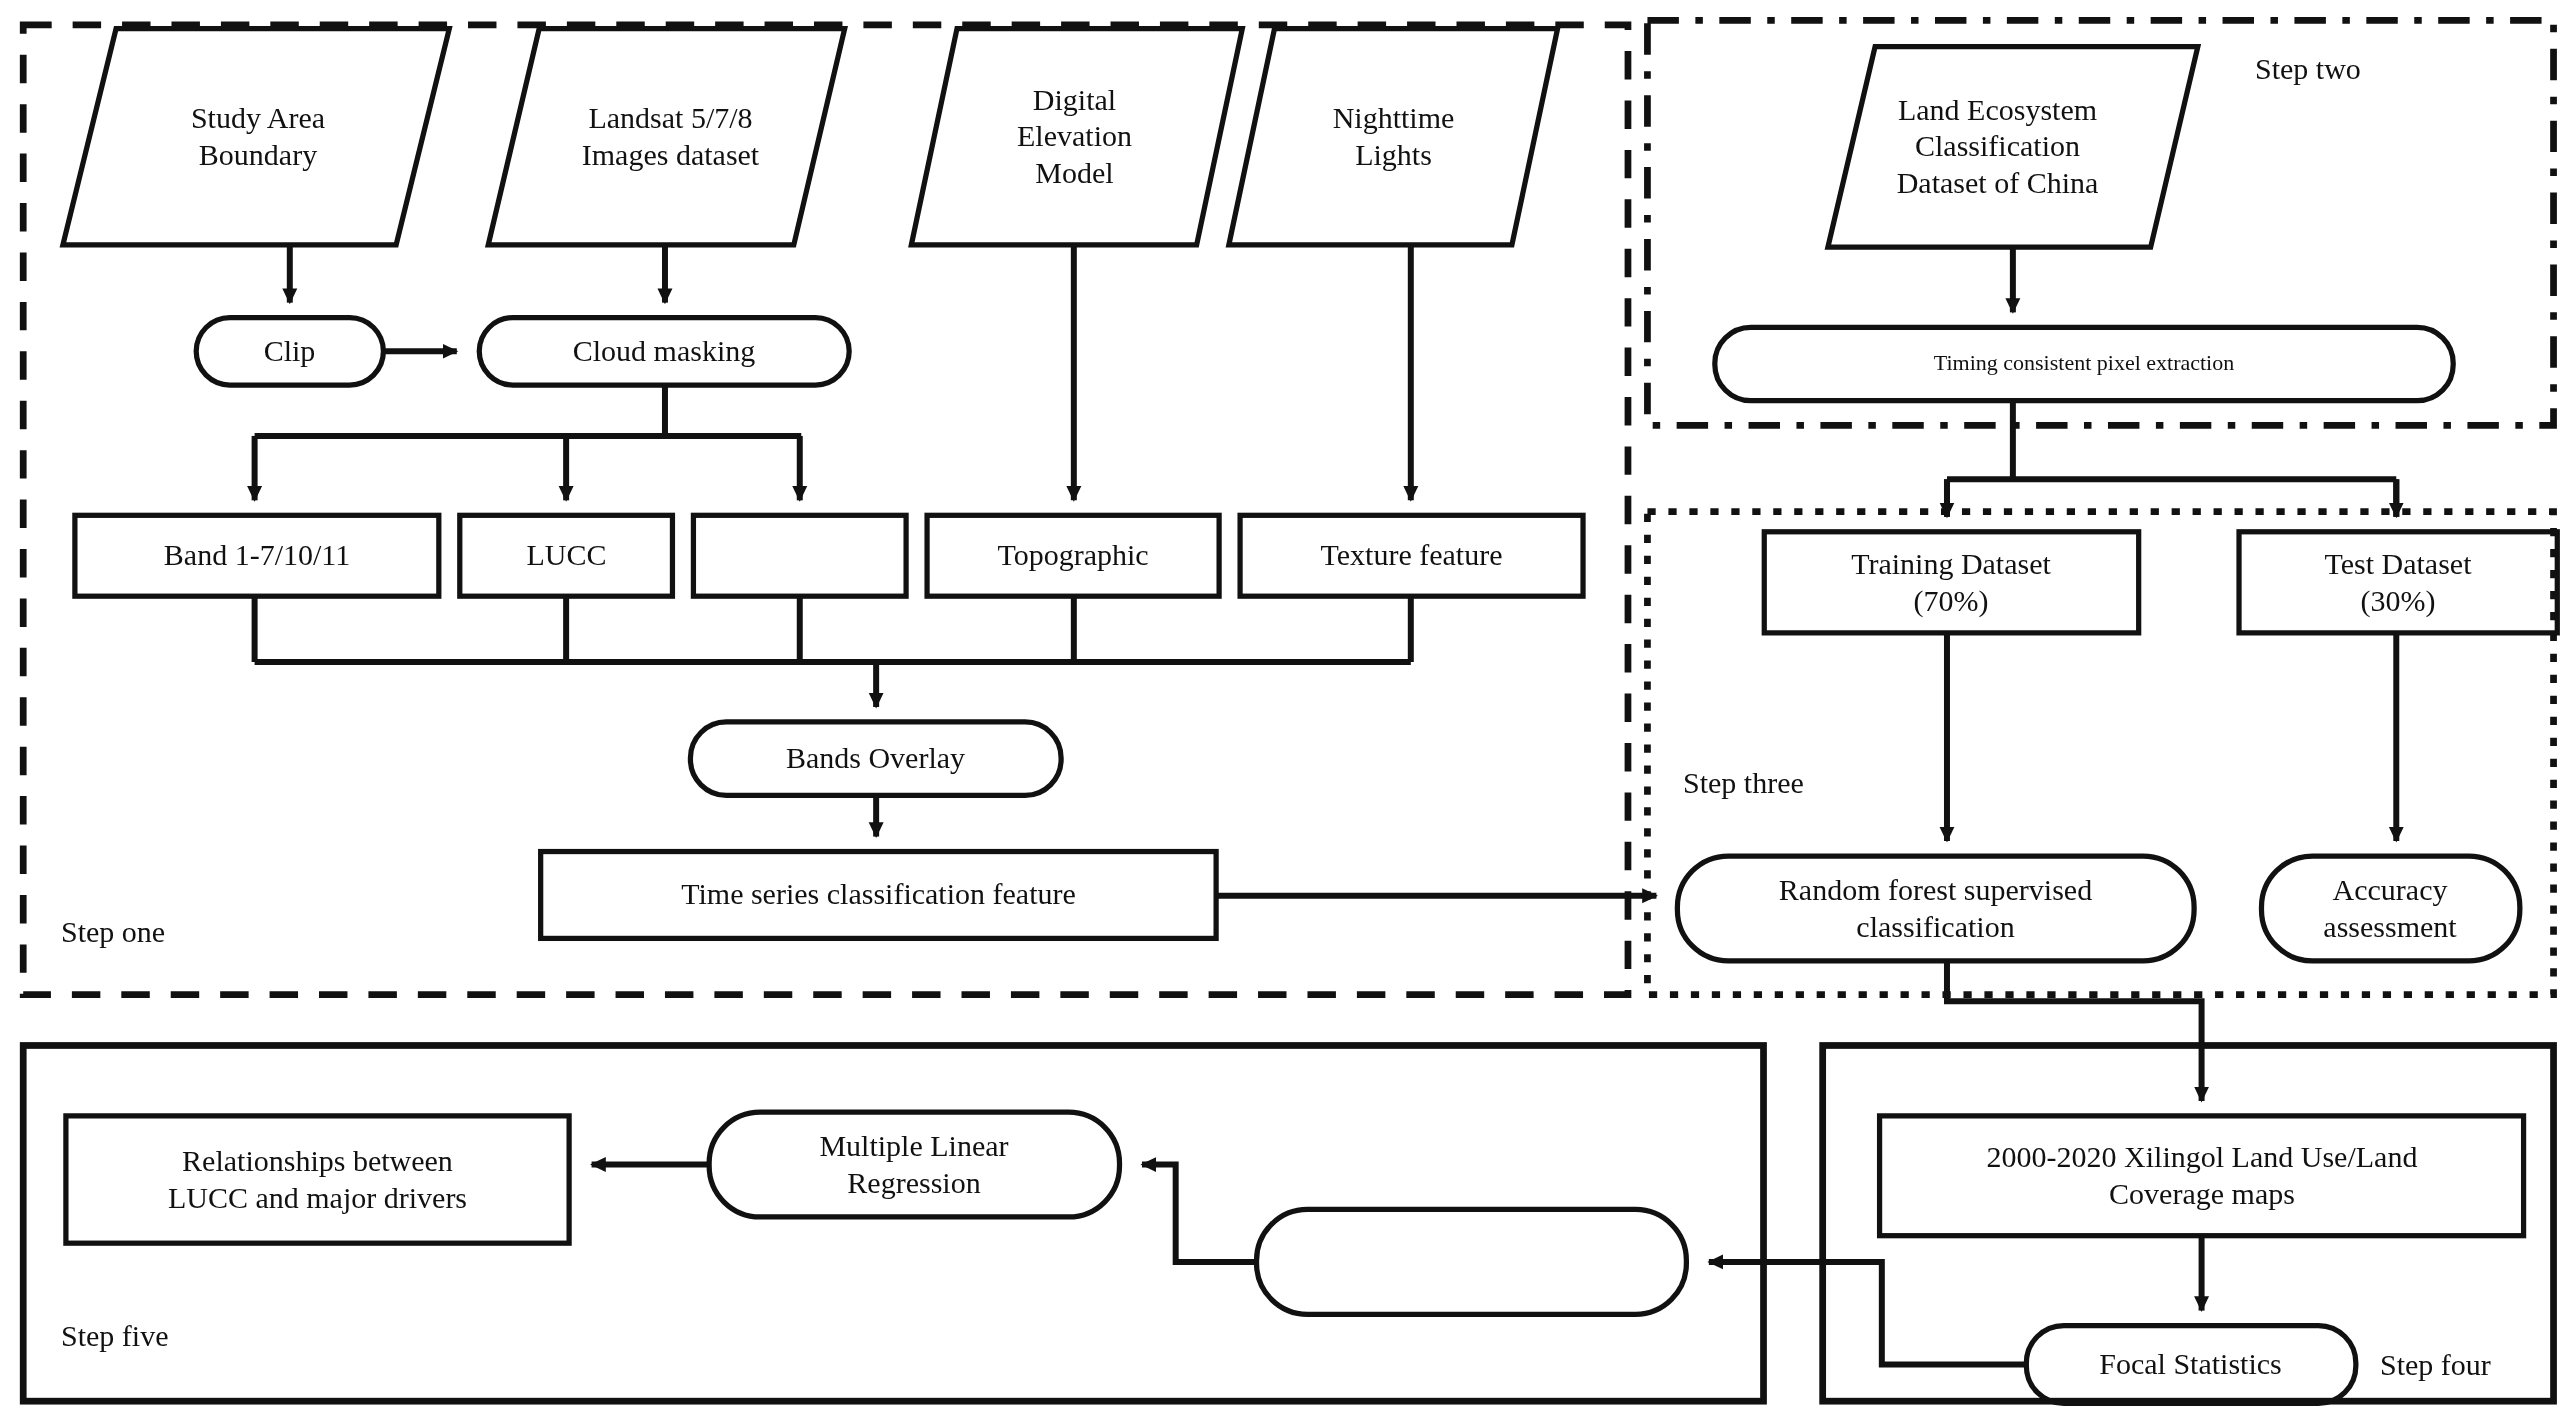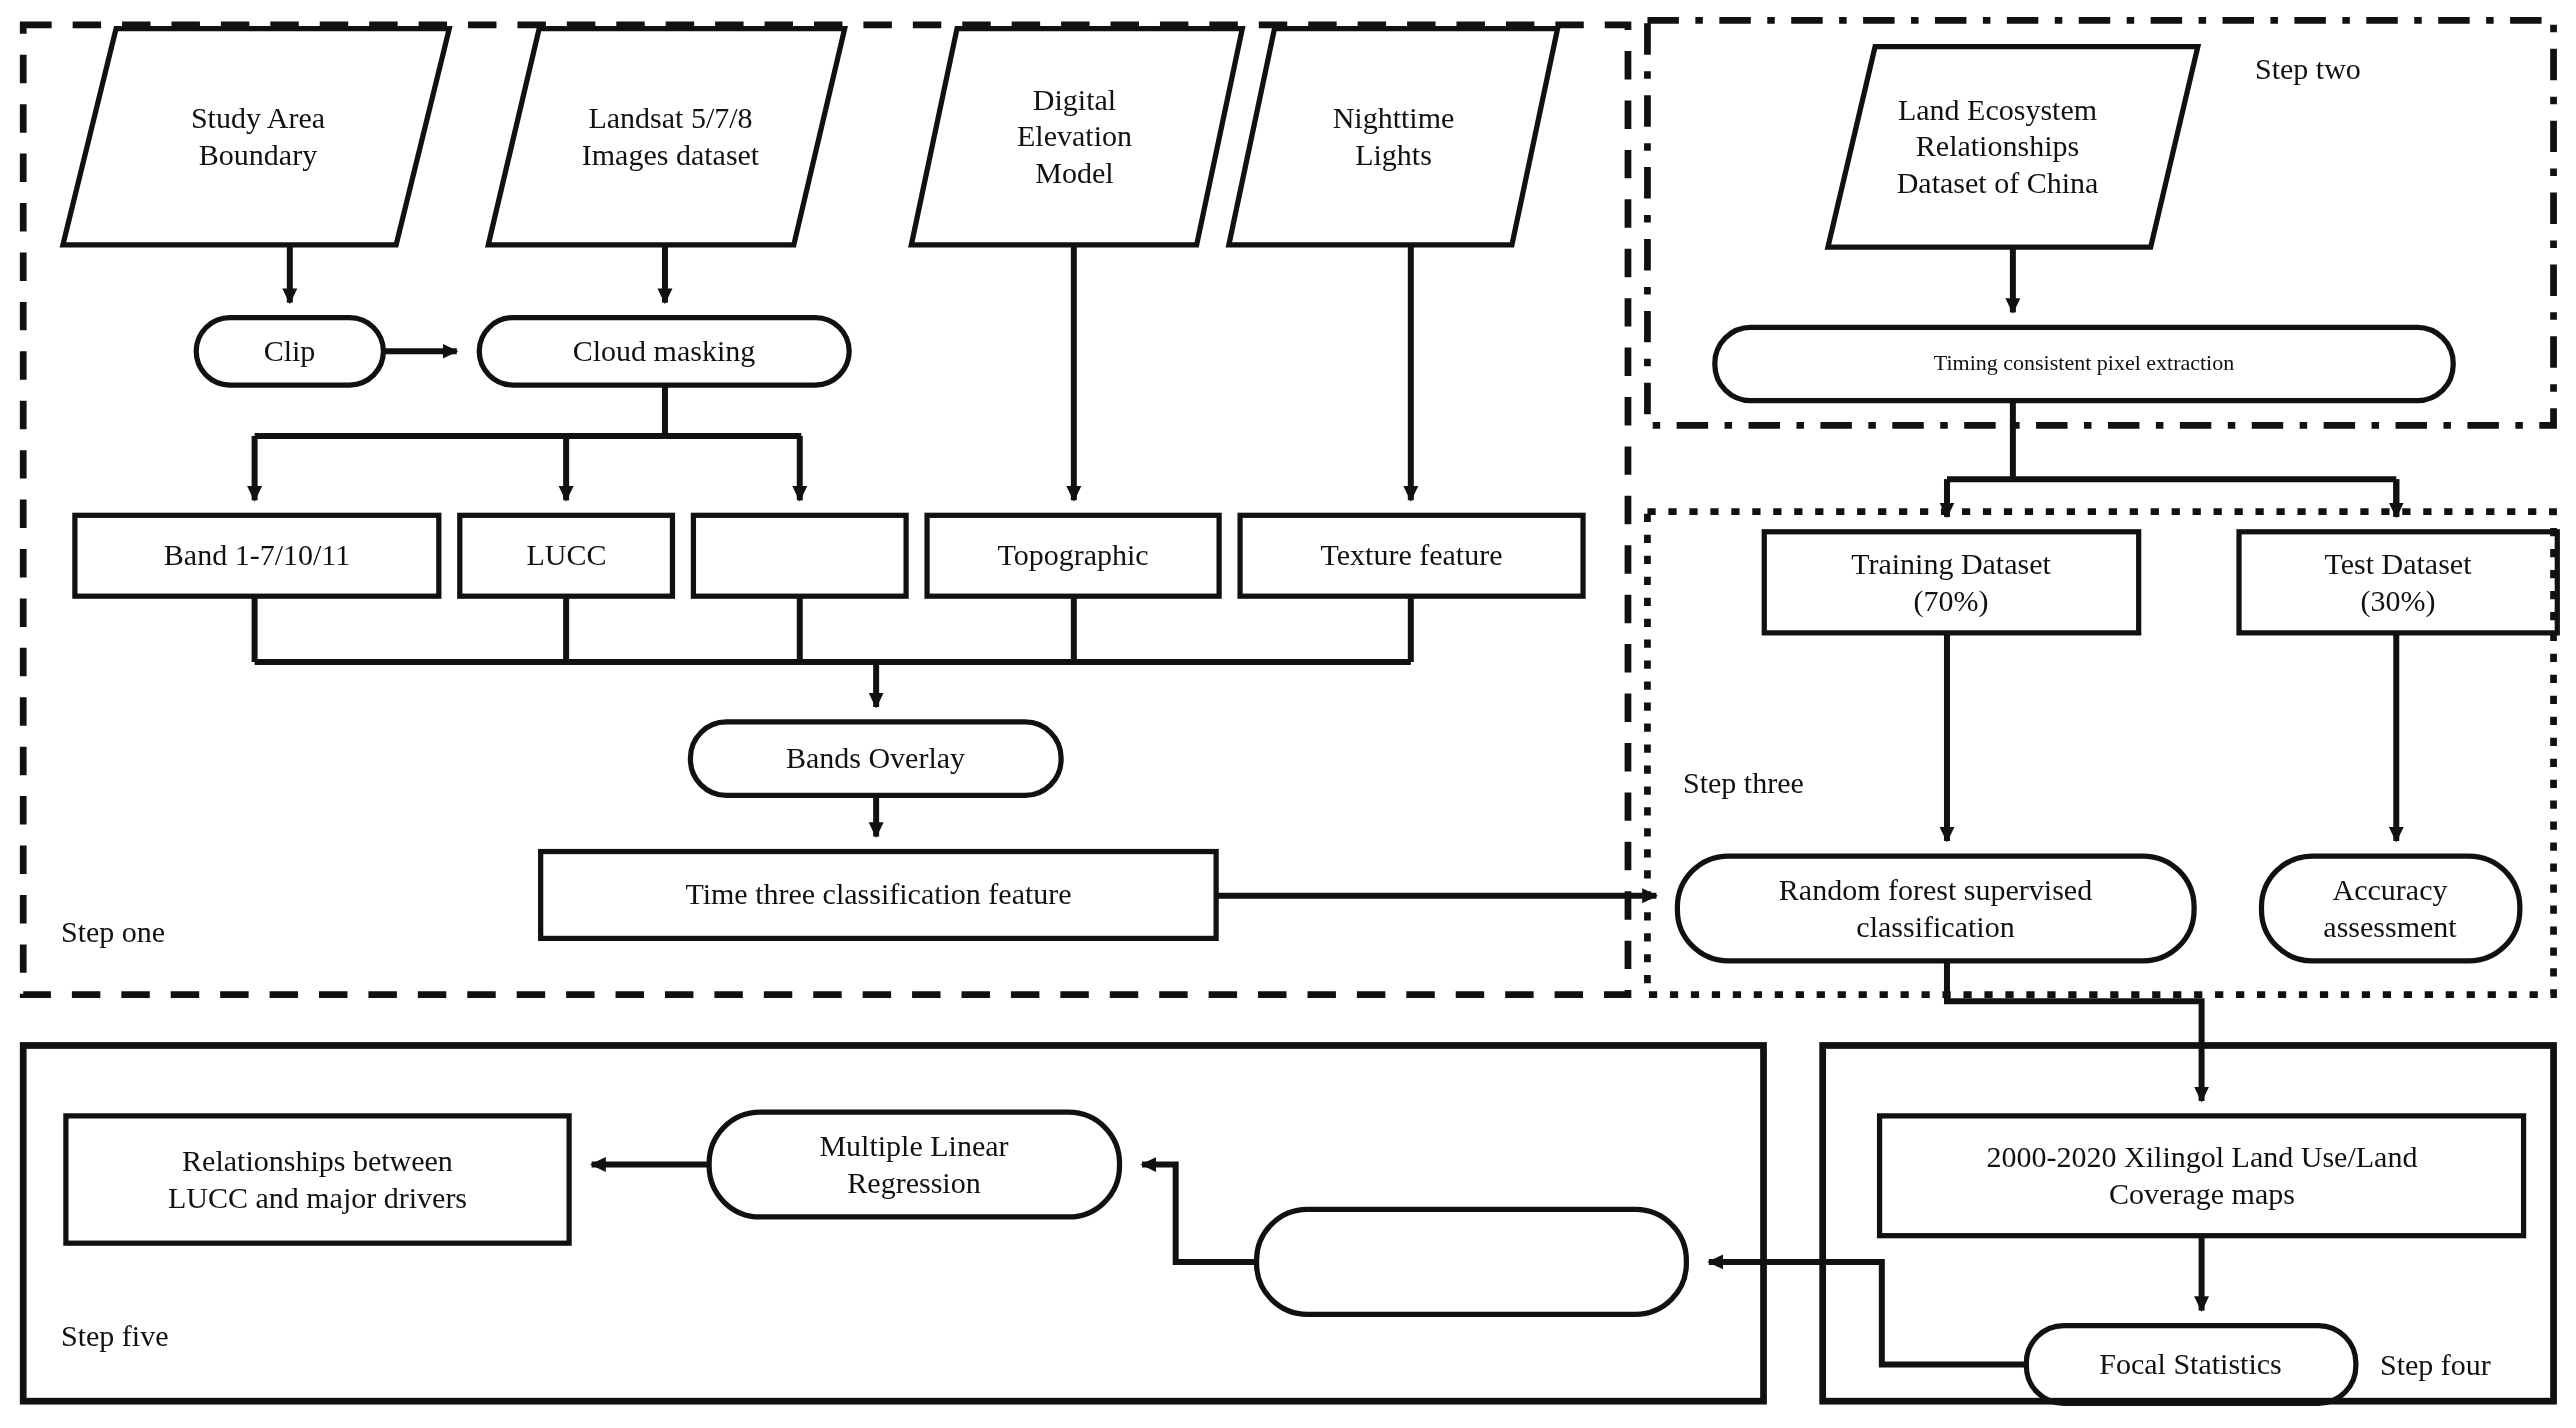--- a/index.html
+++ b/index.html
@@ -127,24 +127,24 @@
 
   <div class="lbl node" style="left:460px;top:515px;width:213px;height:81px;font-size:30px;">LUCC</div>
 
 
   <div class="lbl node" style="left:927px;top:515px;width:292px;height:81px;font-size:30px;">Topographic</div>
 
   <div class="lbl node" style="left:1240px;top:515px;width:343px;height:81px;font-size:30px;">Texture feature</div>
 
   <div class="lbl node" style="left:690px;top:722px;width:371px;height:73px;font-size:30px;">Bands Overlay</div>
 
-  <div class="lbl node" style="left:541px;top:851px;width:675px;height:87px;font-size:30px;">Time three classification feature</div>
+  <div class="lbl node" style="left:541px;top:851px;width:675px;height:87px;font-size:30px;">Time series classification feature</div>
 
   <div class="lbl node" style="left:1833px;top:46px;width:329px;height:201px;font-size:30px;white-space:pre-line;">Land Ecosystem
-Relationships
+Classification
 Dataset of China</div>
 
   <div class="lbl node" style="left:1715px;top:327px;width:738px;height:73px;font-size:22px;">Timing consistent pixel extraction</div>
 
   <div class="lbl node" style="left:1764px;top:532px;width:374px;height:101px;font-size:30px;white-space:pre-line;">Training Dataset
 (70%)</div>
 
   <div class="lbl node" style="left:2239px;top:532px;width:318px;height:101px;font-size:30px;white-space:pre-line;">Test Dataset
 (30%)</div>
 

